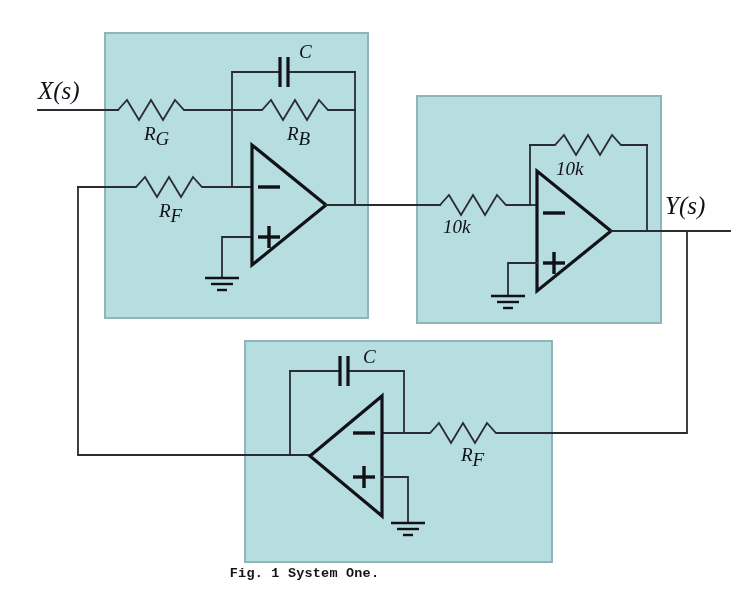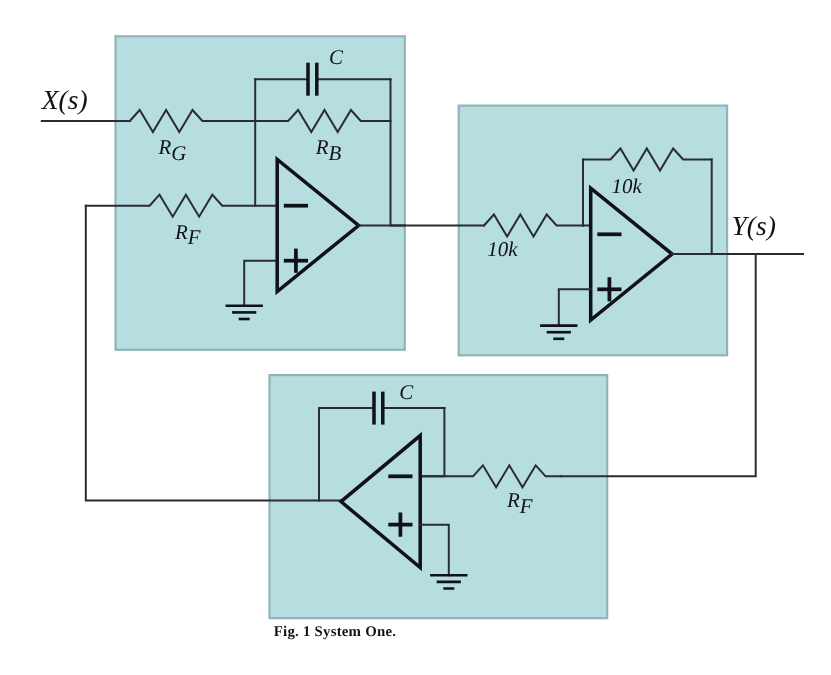--- a/index.html
+++ b/index.html
@@ -67,21 +67,21 @@
   }
   text.comp {
     font-size: 19px;
   }
   .caption {
     position: absolute;
     left: 0;
     top: 566px;
     width: 609px;
     text-align: center;
-    font-family: Liberation Serif, serif;
+    font-family: Liberation Mono, monospace;
     font-size: 13.5px;
     font-weight: bold;
     color: #151515;
     letter-spacing: 0.2px;
   }
 </style>
 </head>
 <body>
 
 <div id="figure-root">

